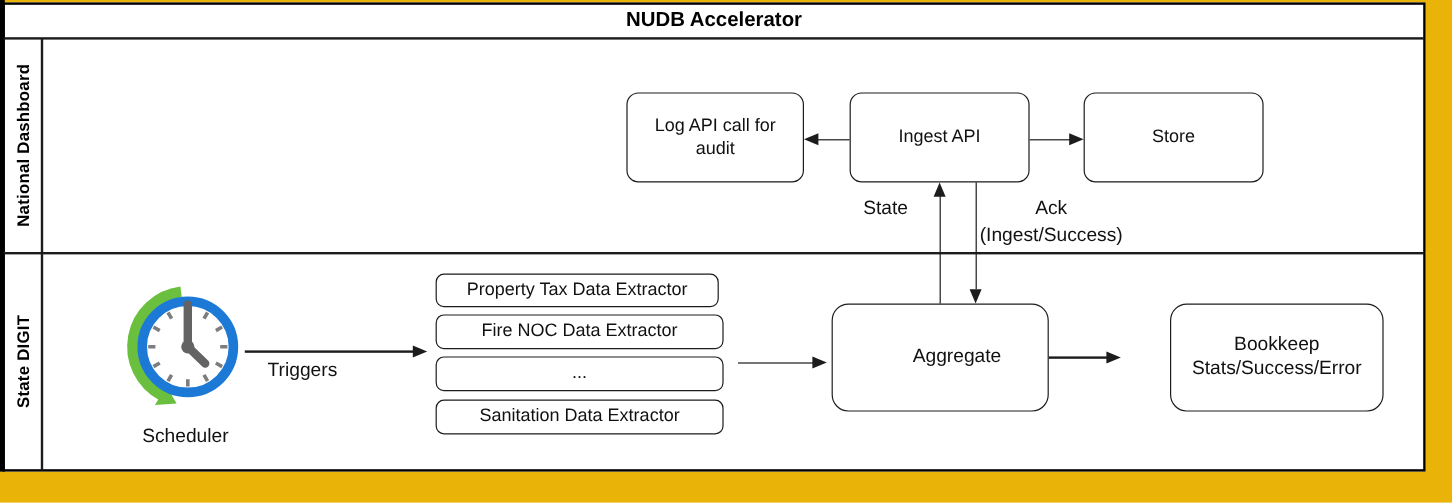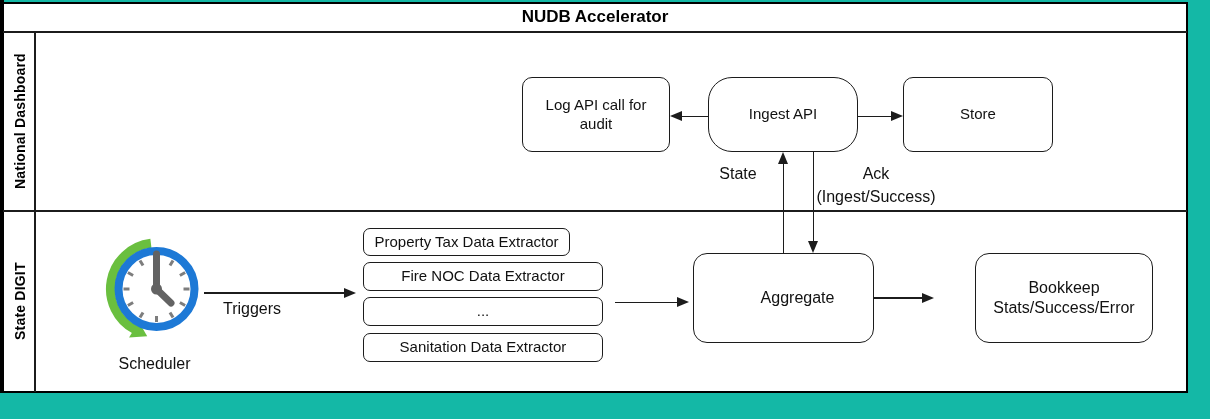--- a/index.html
+++ b/index.html
@@ -1,19 +1,19 @@
 <!DOCTYPE html>
 <html><head>
 <meta charset="utf-8">
 <style>
   * { margin:0; padding:0; box-sizing:border-box; }
   html,body { background:#ffffff; }
   #canvas {
     position:relative; width:1210px; height:419px; overflow:hidden;
-    background:#14b8a6; font-family:"Liberation Sans", sans-serif; color:#111;
+    background:#eab308; font-family:"Liberation Sans", sans-serif; color:#111;
   }
   .abs { position:absolute; }
   .frame {
     left:2px; top:2px; width:1186px; height:391px;
     border:2px solid #000; background:#fff;
   }
   .edge-strip { left:0; top:0; width:4px; height:393px; background:#000; }
   .hline { background:#1c1c1c; height:1.5px; }
   .vline { background:#1c1c1c; width:1.5px; }
   .title {
@@ -54,21 +54,21 @@
   <div class="abs hline" style="left:3px; top:210px; width:1184px;"></div>
   <div class="abs vline" style="left:34px; top:32px; height:360px;"></div>
   <div class="abs lane-label" style="left:5px; top:33px; width:29px; height:176px;">National Dashboard</div>
   <div class="abs lane-label" style="left:5px; top:212px; width:29px; height:179px;">State DIGIT</div>
 
   <div class="abs node" style="left:522px; top:77px; width:148px; height:75px;">
     <span>Log API call for</span>
     <span>audit</span>
   </div>
 
-  <div class="abs node" style="left:708px; top:77px; width:150px; height:75px;border-radius:24px;">
+  <div class="abs node" style="left:708px; top:77px; width:150px; height:75px;">
     <span>Ingest API</span>
   </div>
 
   <div class="abs node" style="left:903px; top:77px; width:150px; height:75px;">
     <span>Store</span>
   </div>
 
   <div class="abs arr arr-left" style="left:670px; top:111.25px;"></div>
   <div class="abs hline" style="left:681px; top:115.5px; width:27px;"></div>
 
@@ -107,21 +107,21 @@
       <line x1="58.5" y1="55" x2="73" y2="69"></line>
     </g>
     <circle cx="58.5" cy="55" r="5.5" fill="#636363"></circle>
   </svg>
   <div class="abs caption" style="left:92px; top:355px; width:125px;">Scheduler</div>
 
   <div class="abs hline" style="left:204px; top:292px; width:142px;"></div>
   <div class="abs arr arr-right" style="left:344px; top:287.75px;"></div>
   <div class="abs edge-label" style="left:208px; top:300px; width:88px;">Triggers</div>
 
-  <div class="abs node extractor" style="left:363px; top:228px; width:207px; height:28px;">
+  <div class="abs node extractor" style="left:363px; top:228px; width:236px; height:28px;">
     <span>Property Tax Data Extractor</span>
   </div>
   <div class="abs node extractor" style="left:363px; top:262px; width:240px; height:29px;">
     <span>Fire NOC Data Extractor</span>
   </div>
   <div class="abs node extractor" style="left:363px; top:297px; width:240px; height:29px;">
     <span>...</span>
   </div>
   <div class="abs node extractor" style="left:363px; top:333px; width:240px; height:29px;">
     <span>Sanitation Data Extractor</span>

